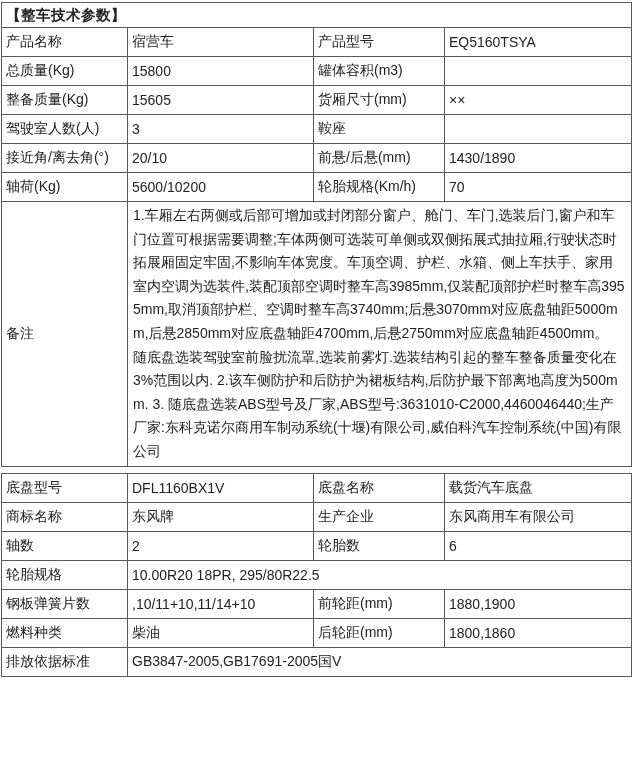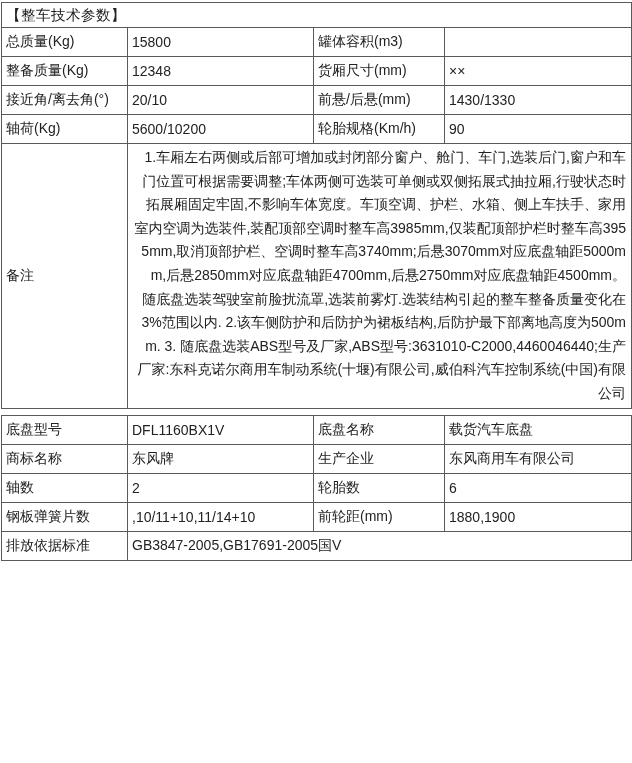--- a/index.html
+++ b/index.html
@@ -19,72 +19,83 @@
   td {
     border: 1px solid #595959;
     font-size: 14px;
     padding: 2px 4px;
     height: 29px;
     vertical-align: middle;
     overflow: hidden;
     white-space: nowrap;
   }
   tr.section-header td {
-    font-weight: normal;
+    font-weight: bold;
     height: 25px;
     font-size: 14.5px;
     letter-spacing: 0.5px;
   }
   td.remark-text {
     white-space: normal;
     line-height: 23.6px;
     padding: 2px 5px;
     height: auto;
     vertical-align: top;
     word-break: break-all;
-    text-align: right;
   }
 </style>
 </head>
 <body>
 
 <table id="vehicle-table">
   <colgroup>
     <col style="width:126px">
       <col style="width:186px">
       <col style="width:131px">
       <col style="width:187px">
   </colgroup>
   <tbody>
       <tr class="section-header">
     <td colspan="4">【整车技术参数】</td>
   </tr>
   <tr>
+    <td>产品名称</td>
+    <td>宿营车</td>
+    <td>产品型号</td>
+    <td>EQ5160TSYA</td>
+  </tr>
+  <tr>
     <td>总质量(Kg)</td>
     <td>15800</td>
     <td>罐体容积(m3)</td>
     <td></td>
   </tr>
   <tr>
     <td>整备质量(Kg)</td>
-    <td>12348</td>
+    <td>15605</td>
     <td>货厢尺寸(mm)</td>
     <td>××</td>
+  </tr>
+  <tr>
+    <td>驾驶室人数(人)</td>
+    <td>3</td>
+    <td>鞍座</td>
+    <td></td>
   </tr>
   <tr>
     <td>接近角/离去角(°)</td>
     <td>20/10</td>
     <td>前悬/后悬(mm)</td>
-    <td>1430/1330</td>
+    <td>1430/1890</td>
   </tr>
   <tr>
     <td>轴荷(Kg)</td>
     <td>5600/10200</td>
     <td>轮胎规格(Km/h)</td>
-    <td>90</td>
+    <td>70</td>
   </tr>
   <tr>
     <td>备注</td>
     <td colspan="3" class="remark-text">1.车厢左右两侧或后部可增加或封闭部分窗户、舱门、车门,选装后门,窗户和车门位置可根据需要调整;车体两侧可选装可单侧或双侧拓展式抽拉厢,行驶状态时拓展厢固定牢固,不影响车体宽度。车顶空调、护栏、水箱、侧上车扶手、家用室内空调为选装件,装配顶部空调时整车高3985mm,仅装配顶部护栏时整车高3955mm,取消顶部护栏、空调时整车高3740mm;后悬3070mm对应底盘轴距5000mm,后悬2850mm对应底盘轴距4700mm,后悬2750mm对应底盘轴距4500mm。 随底盘选装驾驶室前脸扰流罩,选装前雾灯.选装结构引起的整车整备质量变化在3%范围以内. 2.该车侧防护和后防护为裙板结构,后防护最下部离地高度为500mm. 3. 随底盘选装ABS型号及厂家,ABS型号:3631010-C2000,4460046440;生产厂家:东科克诺尔商用车制动系统(十堰)有限公司,威伯科汽车控制系统(中国)有限公司</td>
   </tr>
 </tbody>
   </table>
 
 <table id="chassis-table">
   <colgroup>
@@ -106,24 +117,34 @@
     <td>生产企业</td>
     <td>东风商用车有限公司</td>
   </tr>
   <tr>
     <td>轴数</td>
     <td>2</td>
     <td>轮胎数</td>
     <td>6</td>
   </tr>
   <tr>
+    <td>轮胎规格</td>
+    <td colspan="3">10.00R20 18PR, 295/80R22.5</td>
+  </tr>
+  <tr>
     <td>钢板弹簧片数</td>
     <td>,10/11+10,11/14+10</td>
     <td>前轮距(mm)</td>
     <td>1880,1900</td>
+  </tr>
+  <tr>
+    <td>燃料种类</td>
+    <td>柴油</td>
+    <td>后轮距(mm)</td>
+    <td>1800,1860</td>
   </tr>
   <tr>
     <td>排放依据标准</td>
     <td colspan="3">GB3847-2005,GB17691-2005国V</td>
   </tr>
 
 </tbody>
   </table>
 
 </body></html>

